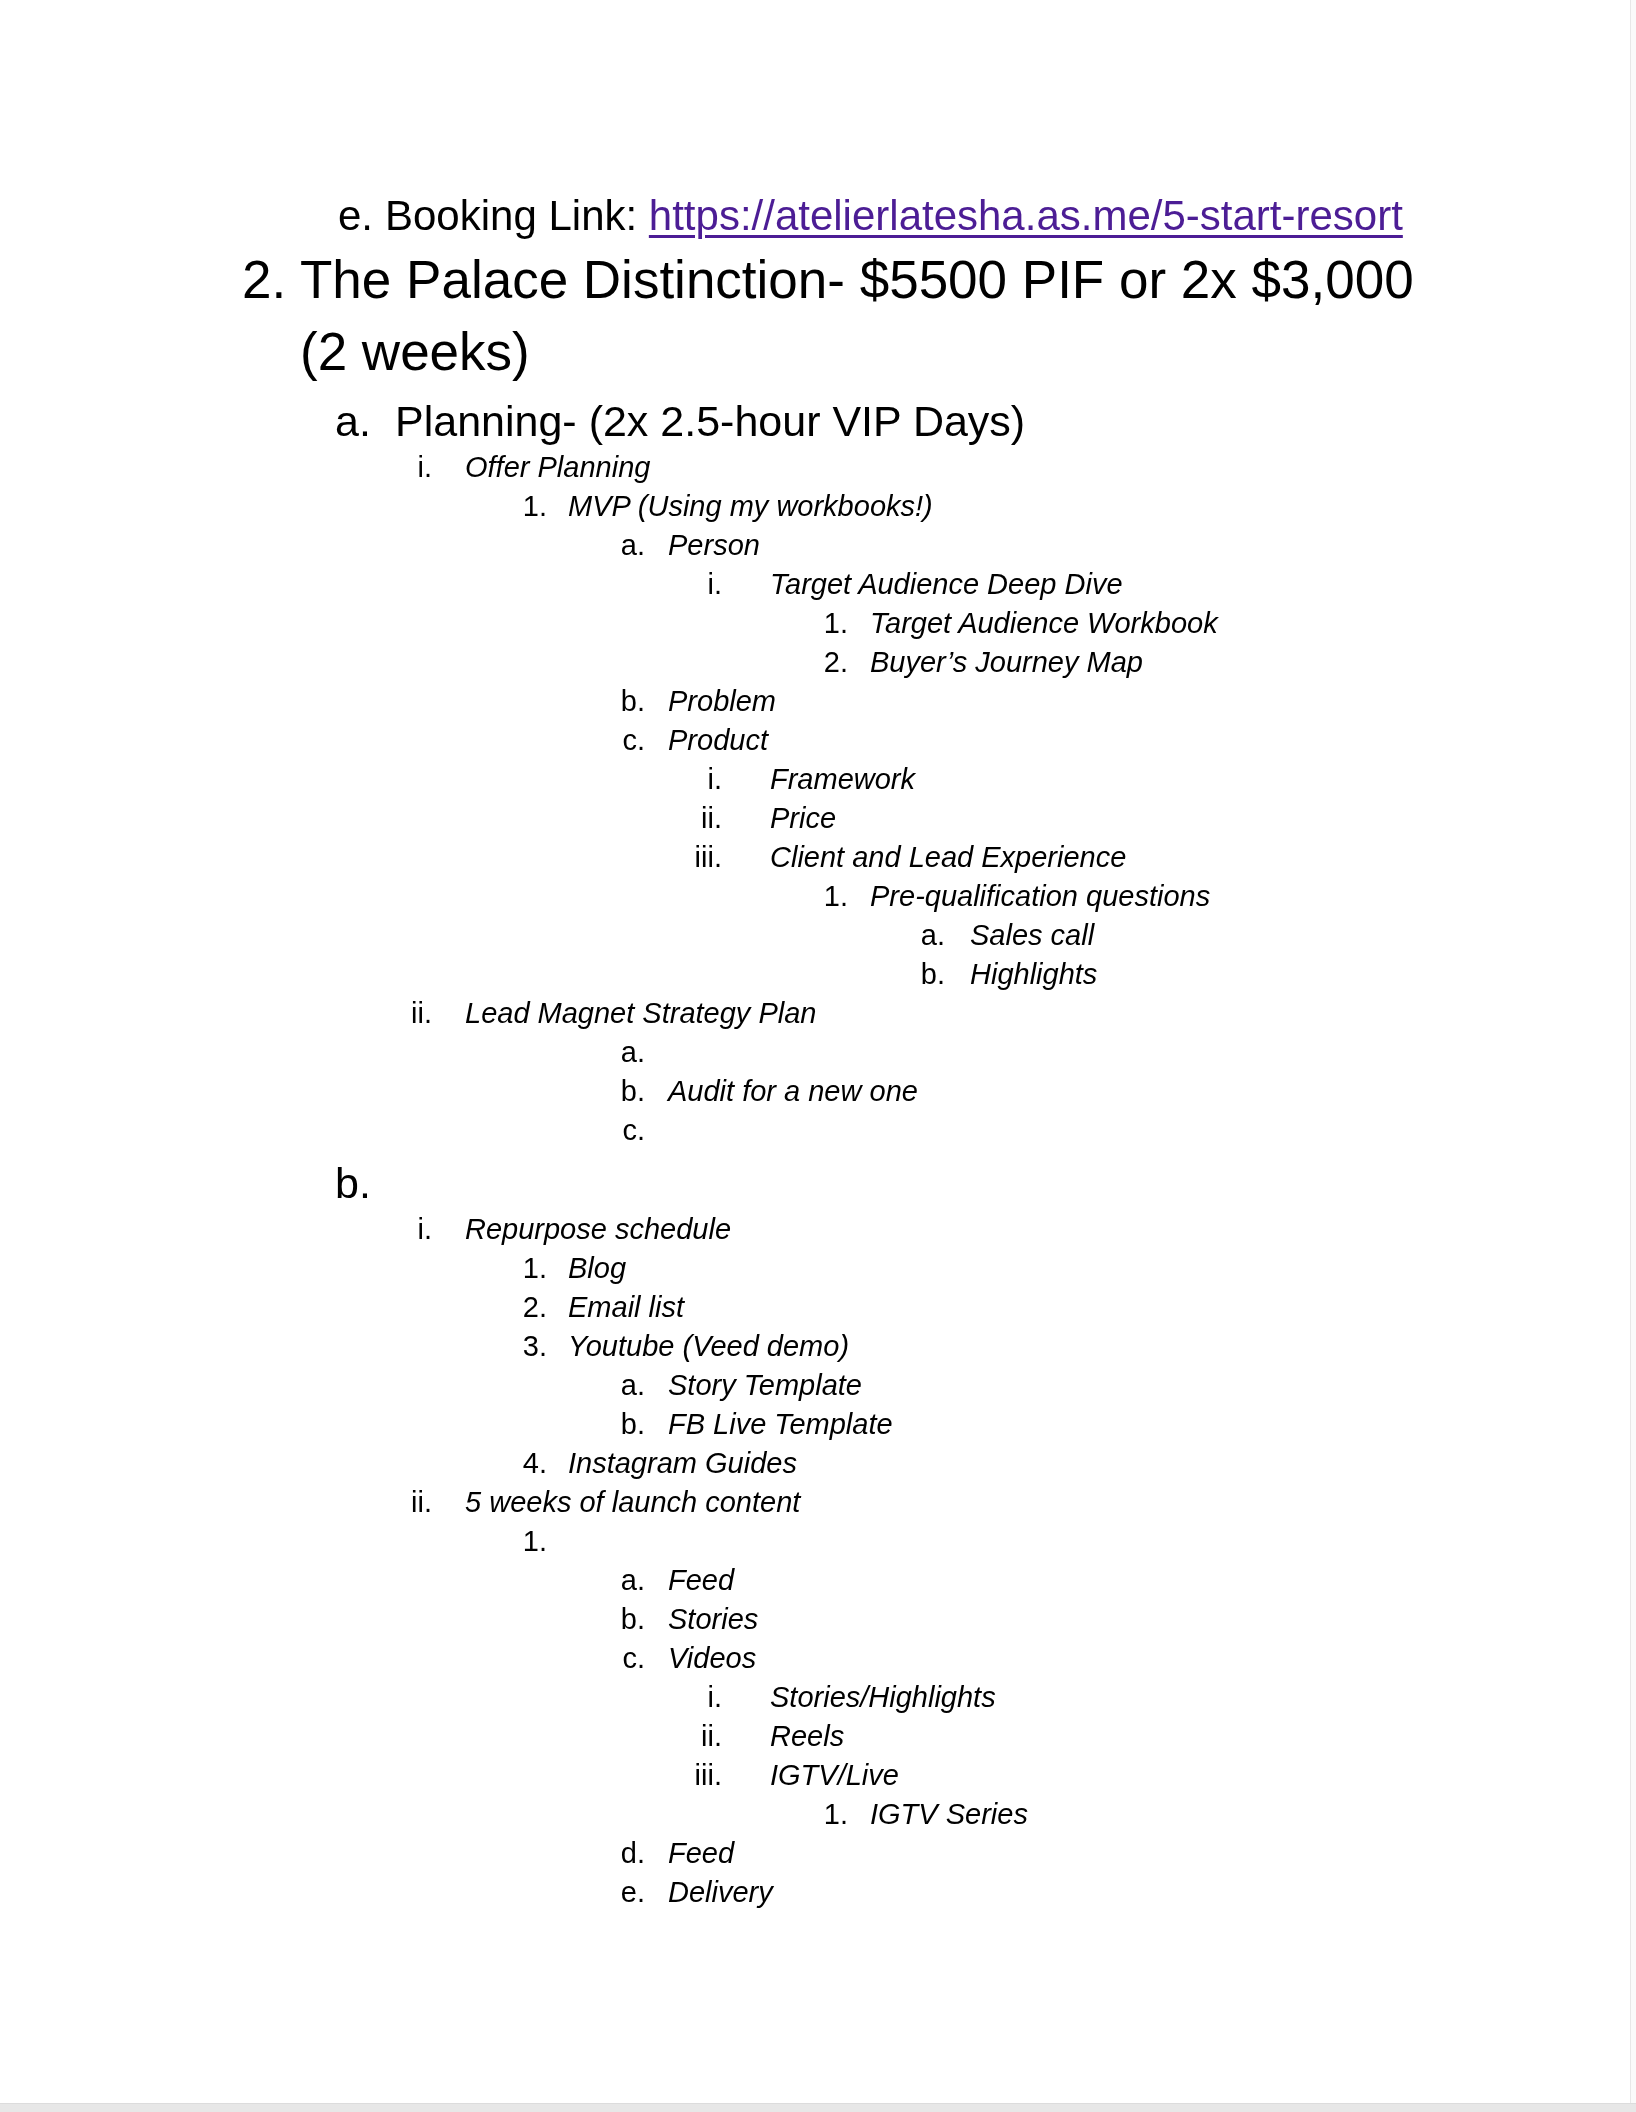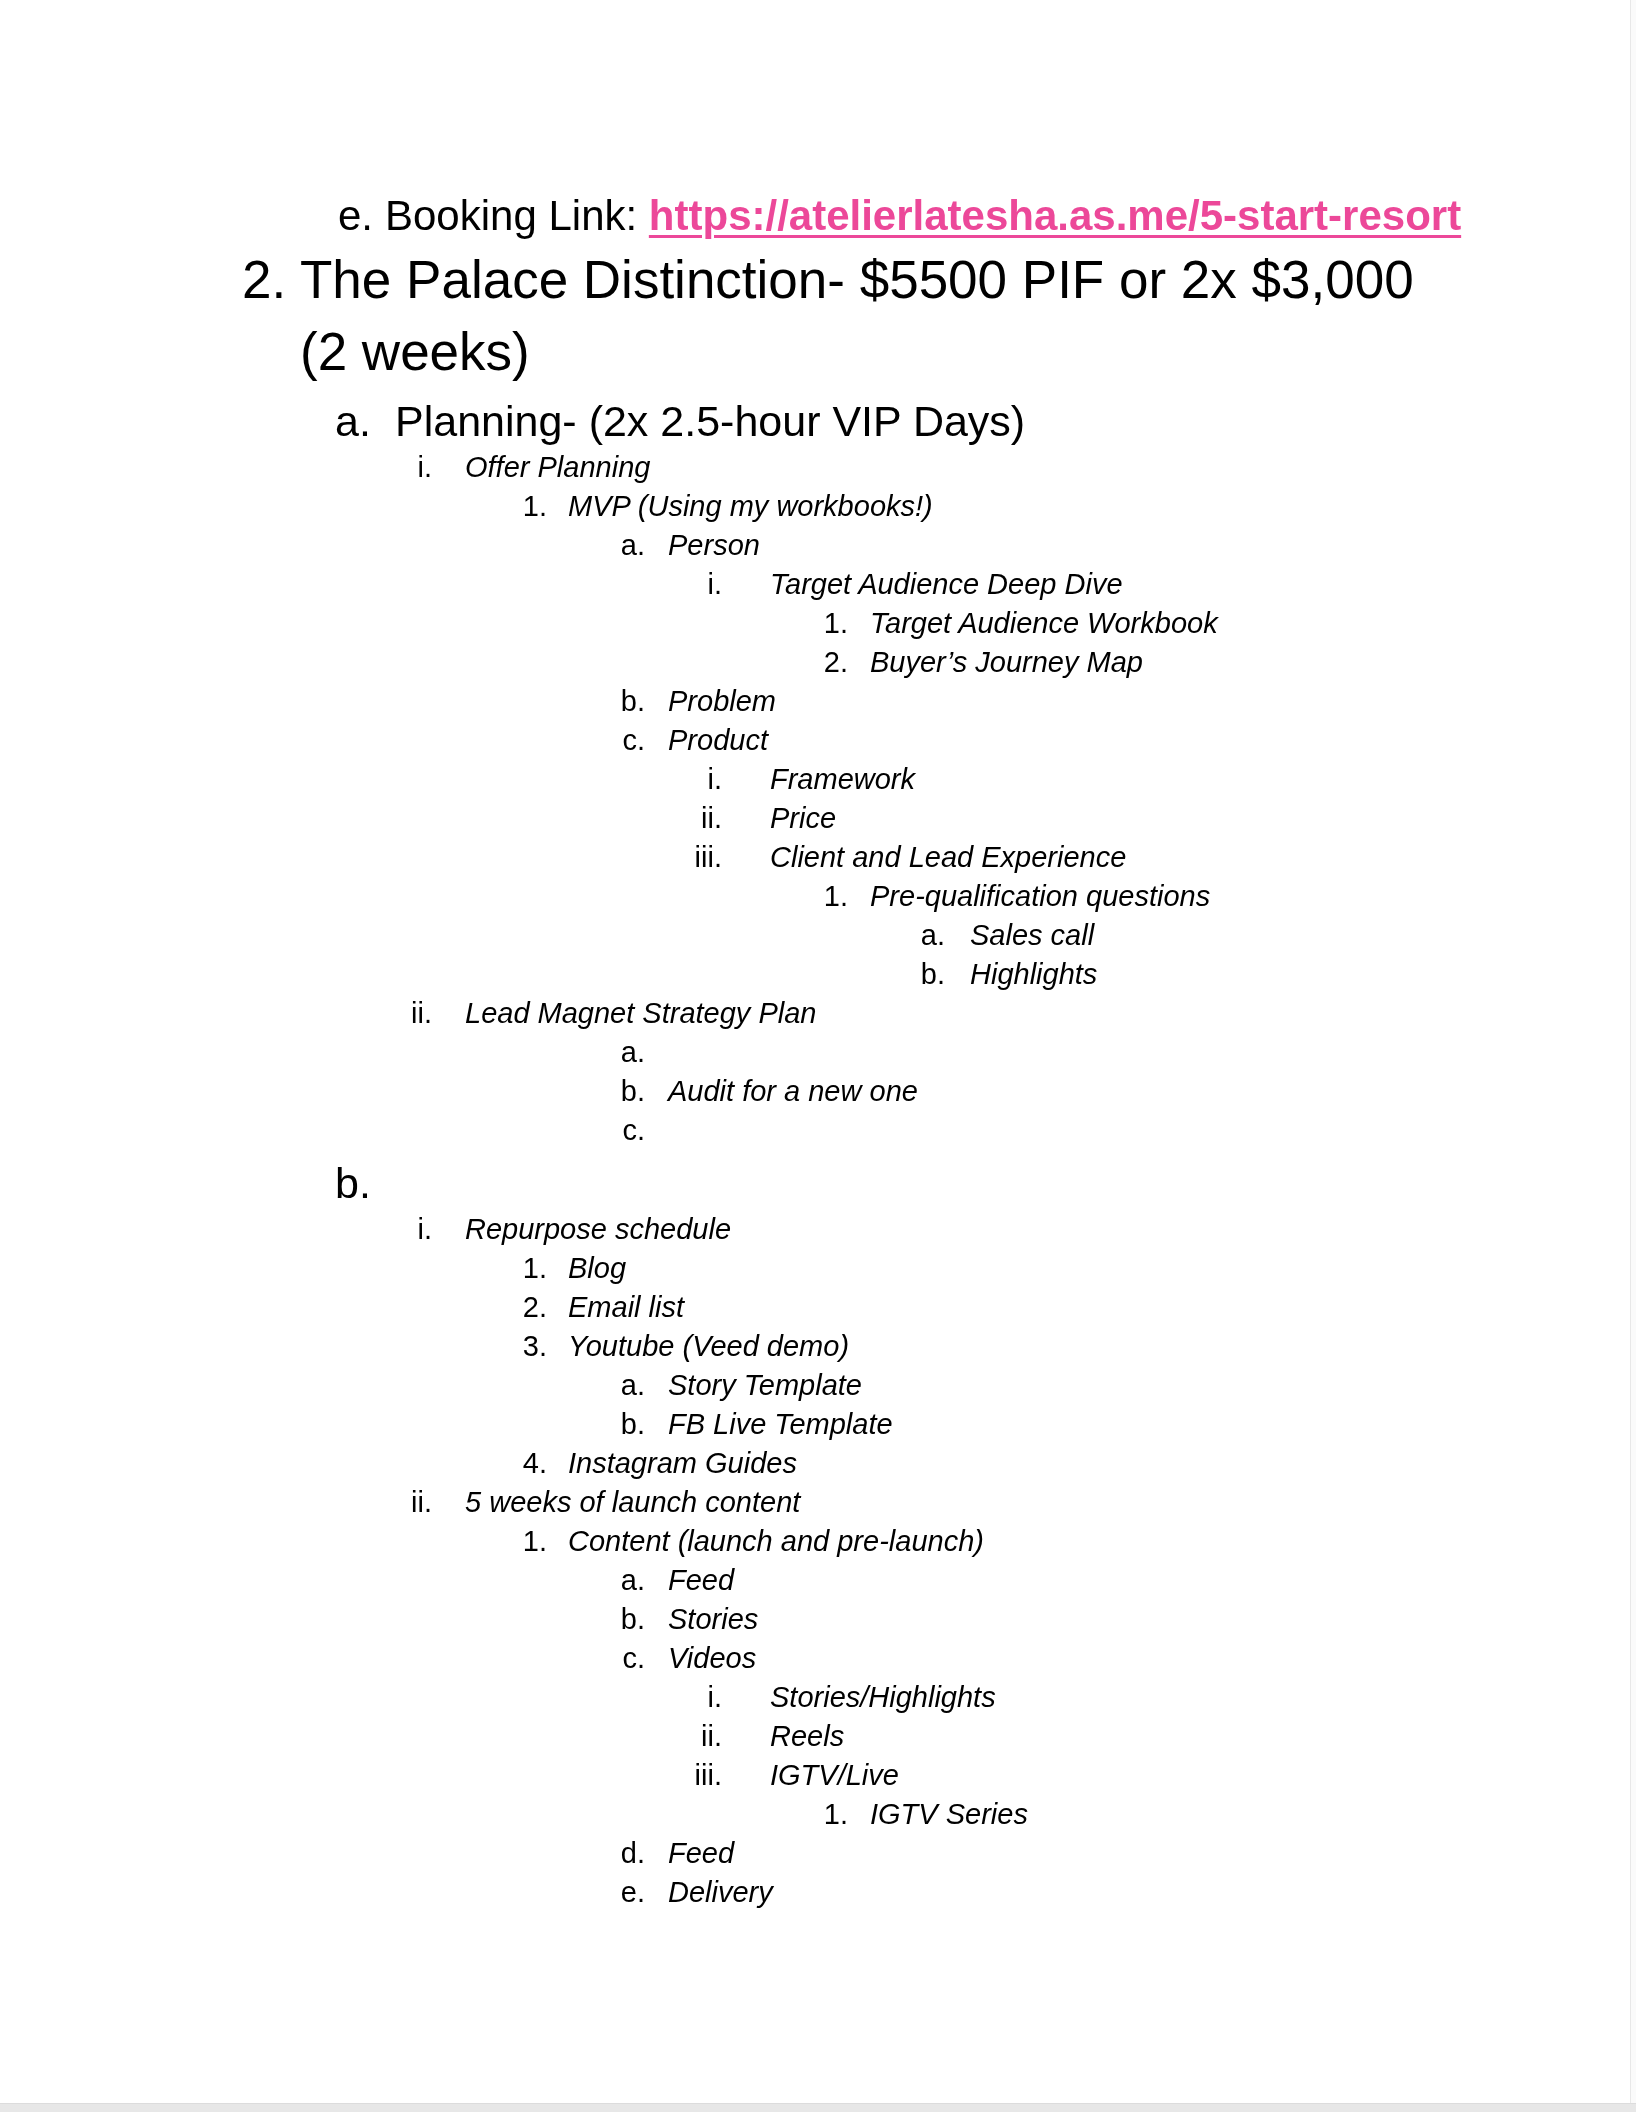--- a/index.html
+++ b/index.html
@@ -116,21 +116,21 @@
     background: #e7e7e7;
     border-top: 1px solid #dcdcdc;
   }
 </style>
 </head>
 <body>
 
 <div class="page" style="background: rgb(255, 255, 255); color: rgb(0, 0, 0);">
 
   <div class="booking-line">
-    <span class="mk">e.</span><span>Booking Link: </span><a class="link" href="#" style="color: #ec4899; font-weight: bold;">https://atelierlatesha.as.me/5-start-resort</a>
+    <span class="mk">e.</span><span>Booking Link: </span><a class="link" href="#" style="color: #4c1d95;">https://atelierlatesha.as.me/5-start-resort</a>
   </div>
 
   <div class="heading">
     <span class="mk">2.</span><span>The Palace Distinction- $5500 PIF or 2x $3,000 (2 weeks)</span>
   </div>
 
   <div id="outline">
       <div class="hsub"><span class="mk">a.</span><span class="tx">Planning- (2x 2.5-hour VIP Days)</span></div>
       <div class="row l3">
         <span class="mk">i.</span>
@@ -230,21 +230,20 @@
       <div class="row l4">
         <span class="mk">4.</span>
         <span class="tx">Instagram Guides</span>
       </div>
       <div class="row l3">
         <span class="mk">ii.</span>
         <span class="tx">5 weeks of launch content</span>
       </div>
       <div class="row l4">
         <span class="mk">1.</span>
-        <span class="tx">Content (launch and pre-launch)</span>
       </div>
       <div class="row l5">
         <span class="mk">a.</span>
         <span class="tx">Feed</span>
       </div>
       <div class="row l5">
         <span class="mk">b.</span>
         <span class="tx">Stories</span>
       </div>
       <div class="row l5">

